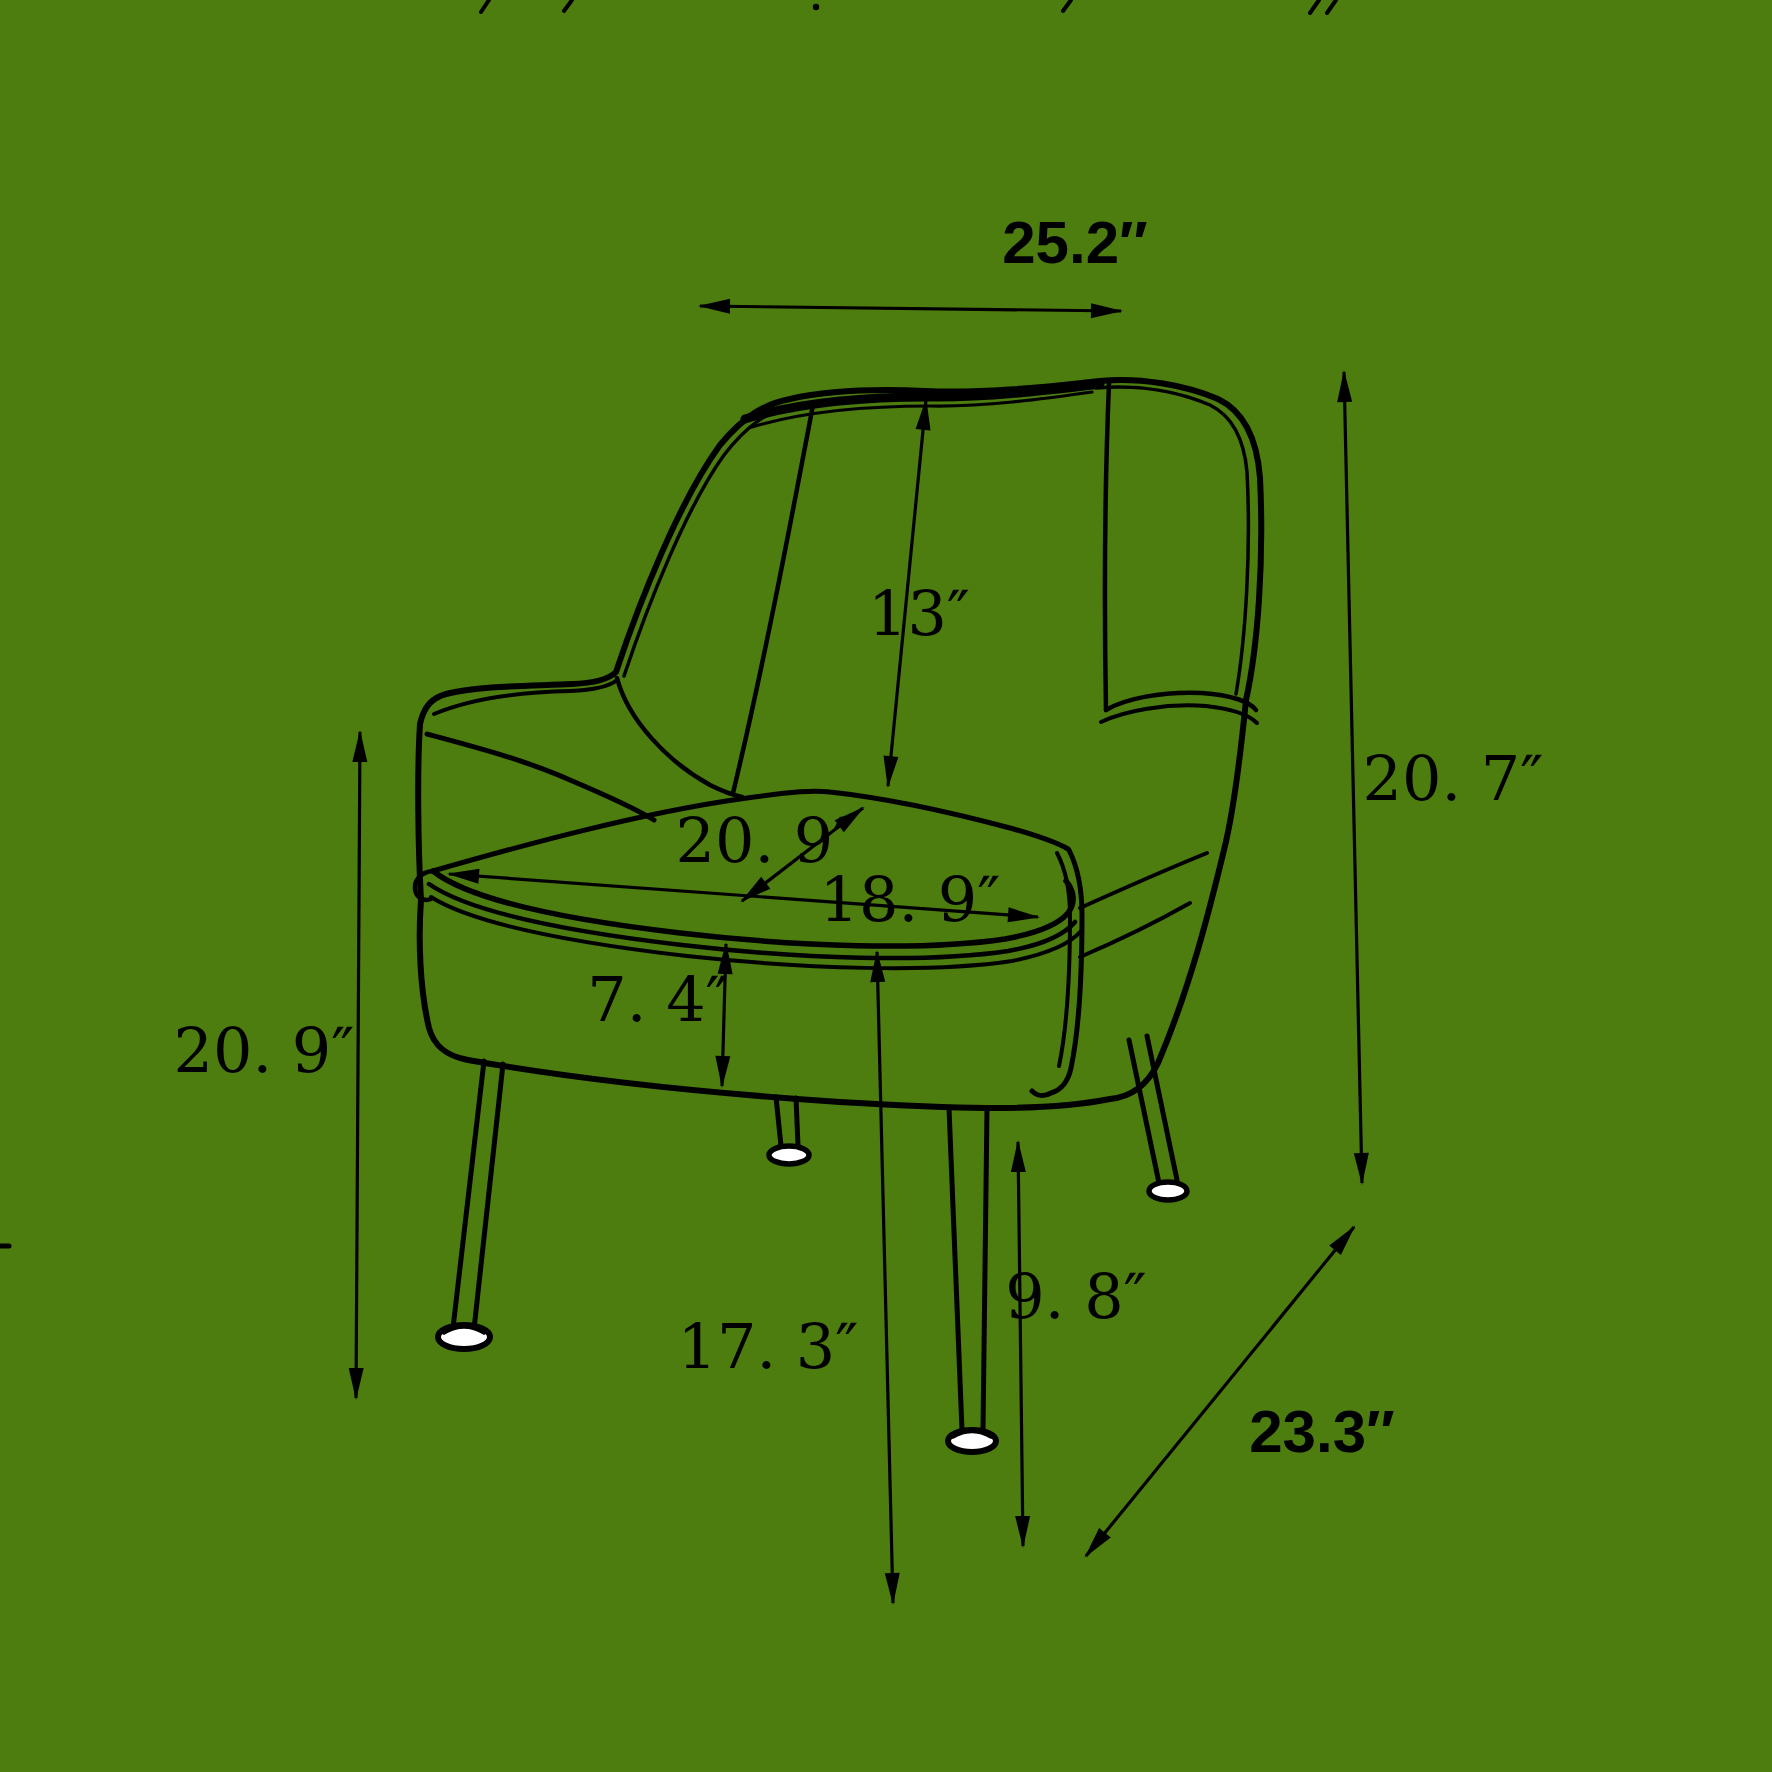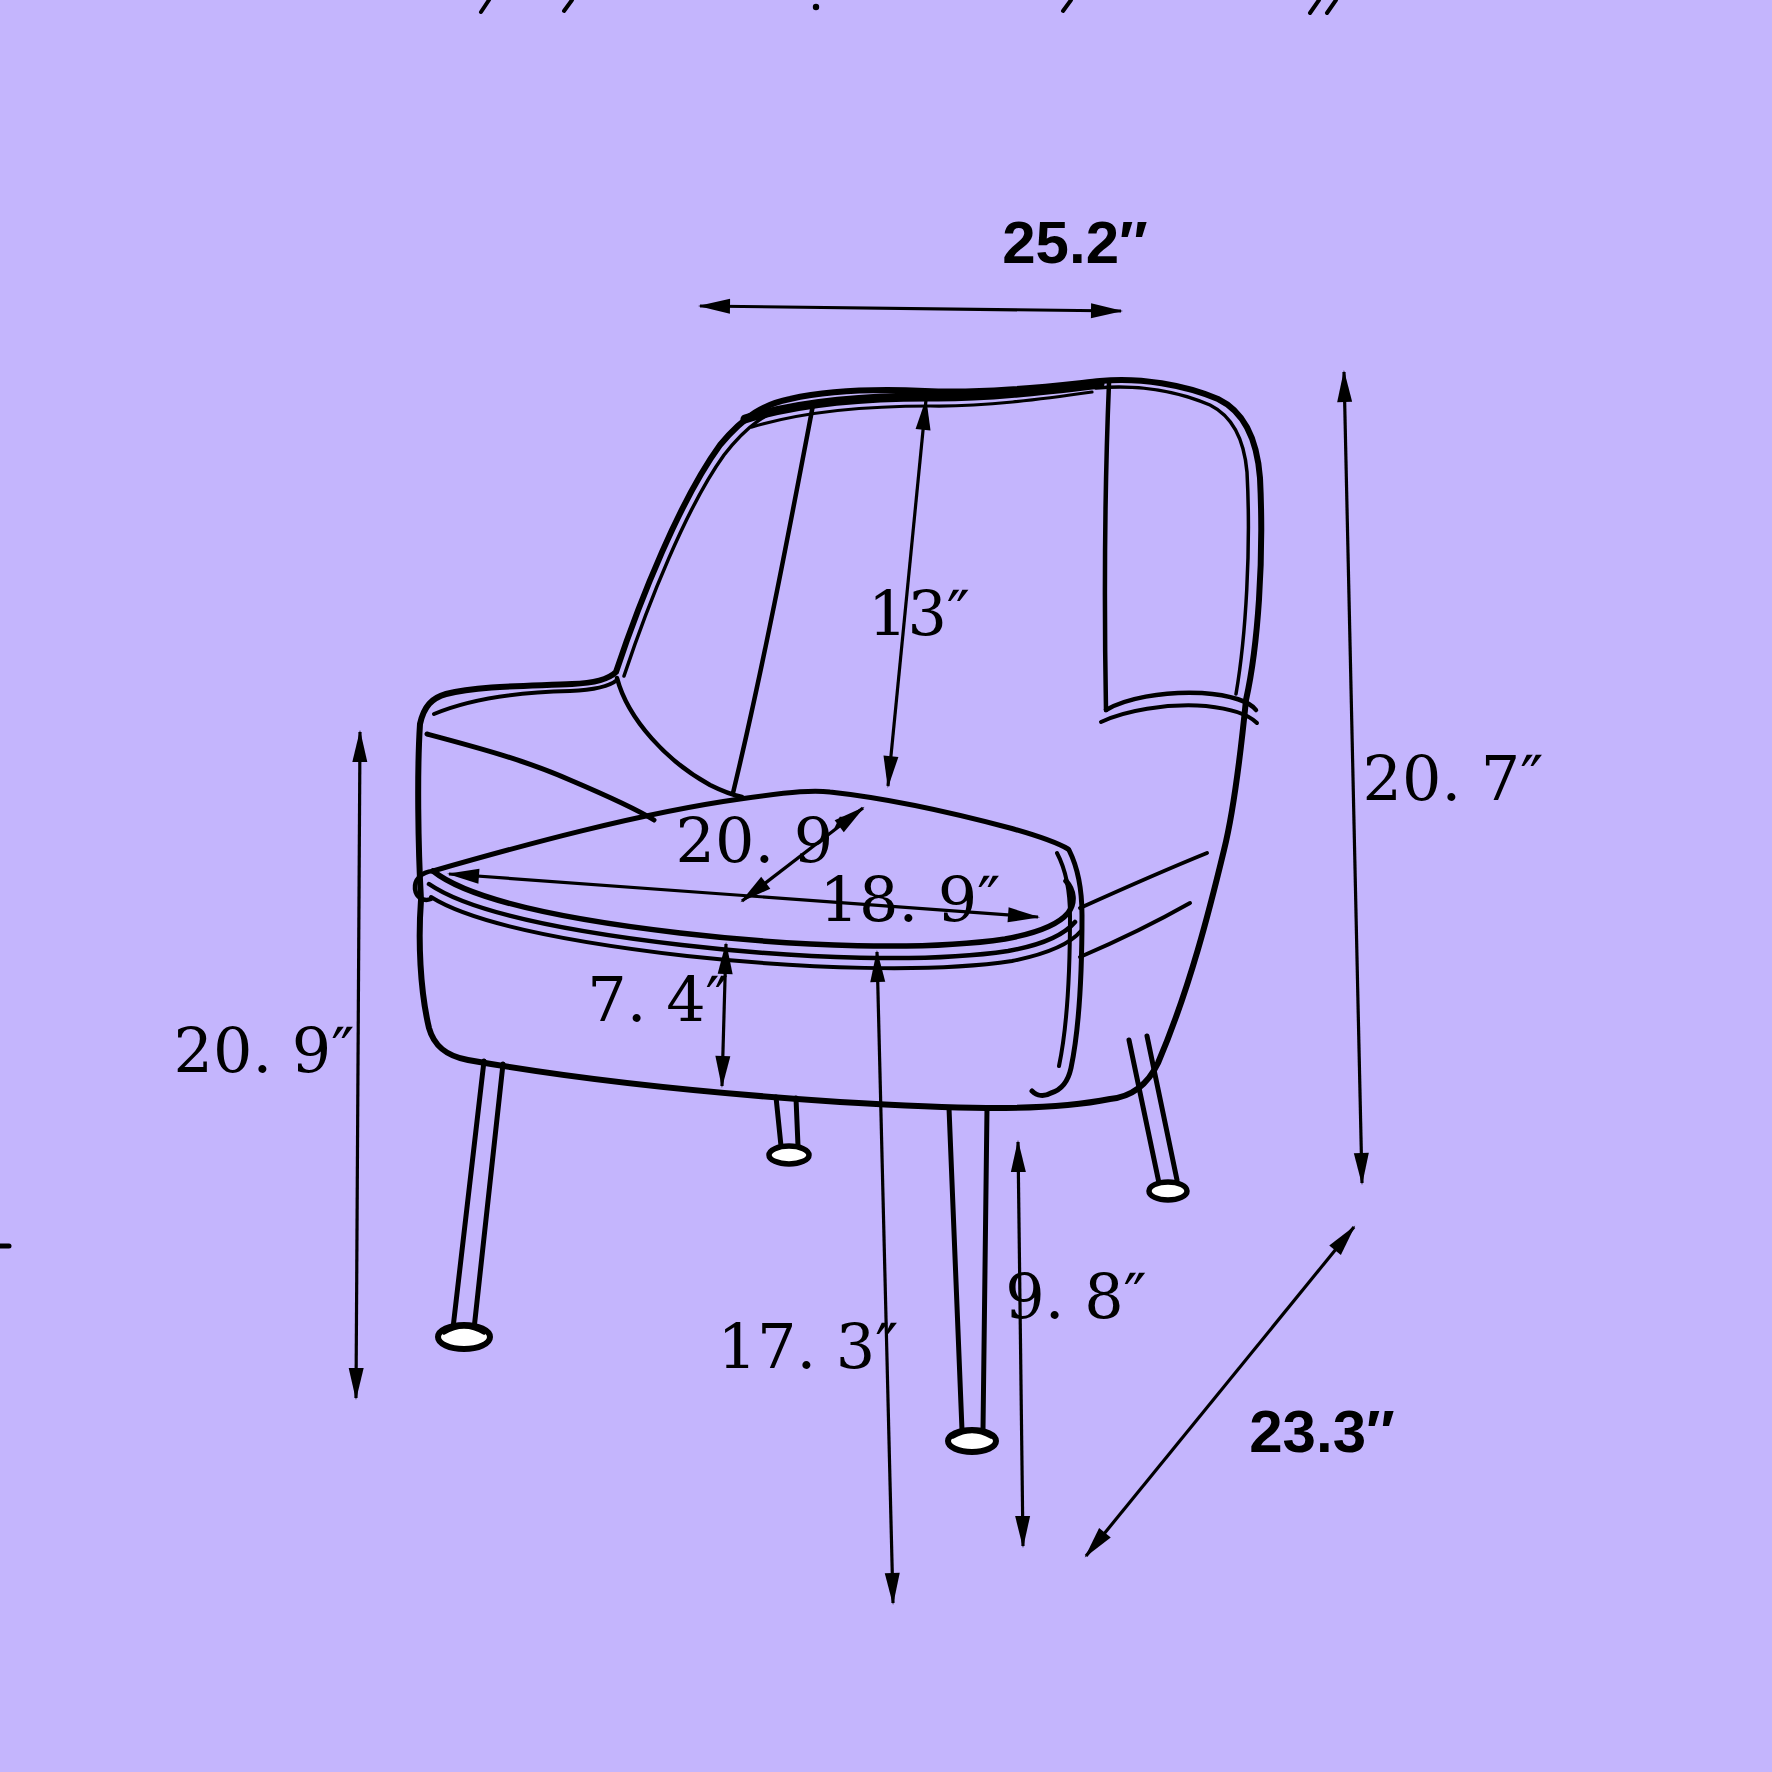--- a/index.html
+++ b/index.html
@@ -1,17 +1,17 @@
 <!DOCTYPE html>
 <html><head>
 <meta charset="utf-8">
 <style>
   html,body{margin:0;padding:0;background:#ffffff;}
   body{width:1772px;height:1772px;overflow:hidden;}
-  .stage{position:absolute;left:0;top:0;width:1772px;height:1772px;background:#c4b5fd;}
+  .stage{position:absolute;left:0;top:0;width:1772px;height:1772px;background:#4d7c0f;}
   .stage svg{position:absolute;left:0;top:0;}
   .dim{position:absolute;transform:translate(-50%,-50%);color:#000;white-space:pre;line-height:1;}
   .dim-serif{font-family:"DejaVu Serif","Liberation Serif",serif;font-size:62px;font-weight:normal;}
   .dim-sans{font-family:"Liberation Sans","DejaVu Sans",sans-serif;font-size:60px;font-weight:bold;}
 </style>
 </head>
 <body>
 
 <div class="stage">
 
@@ -149,16 +149,16 @@
   </svg>
 
   <div class="dim dim-sans" style="left:1075px;top:243px;">25.2″</div>
   <div class="dim dim-serif" style="left:1453px;top:779px;">20. 7″</div>
   <div class="dim dim-sans" style="left:1322px;top:1432px;">23.3″</div>
   <div class="dim dim-serif" style="left:919px;top:614px;">13″</div>
   <div class="dim dim-serif" style="left:766px;top:841px;">20. 9″</div>
   <div class="dim dim-serif" style="left:910px;top:900px;">18. 9″</div>
   <div class="dim dim-serif" style="left:658px;top:1000px;">7. 4″</div>
   <div class="dim dim-serif" style="left:264px;top:1051px;">20. 9″</div>
-  <div class="dim dim-serif" style="left:808px;top:1347px;">17. 3″</div>
+  <div class="dim dim-serif" style="left:768px;top:1347px;">17. 3″</div>
   <div class="dim dim-serif" style="left:1076px;top:1297px;">9. 8″</div>
 
 </div>
 
 </body></html>

